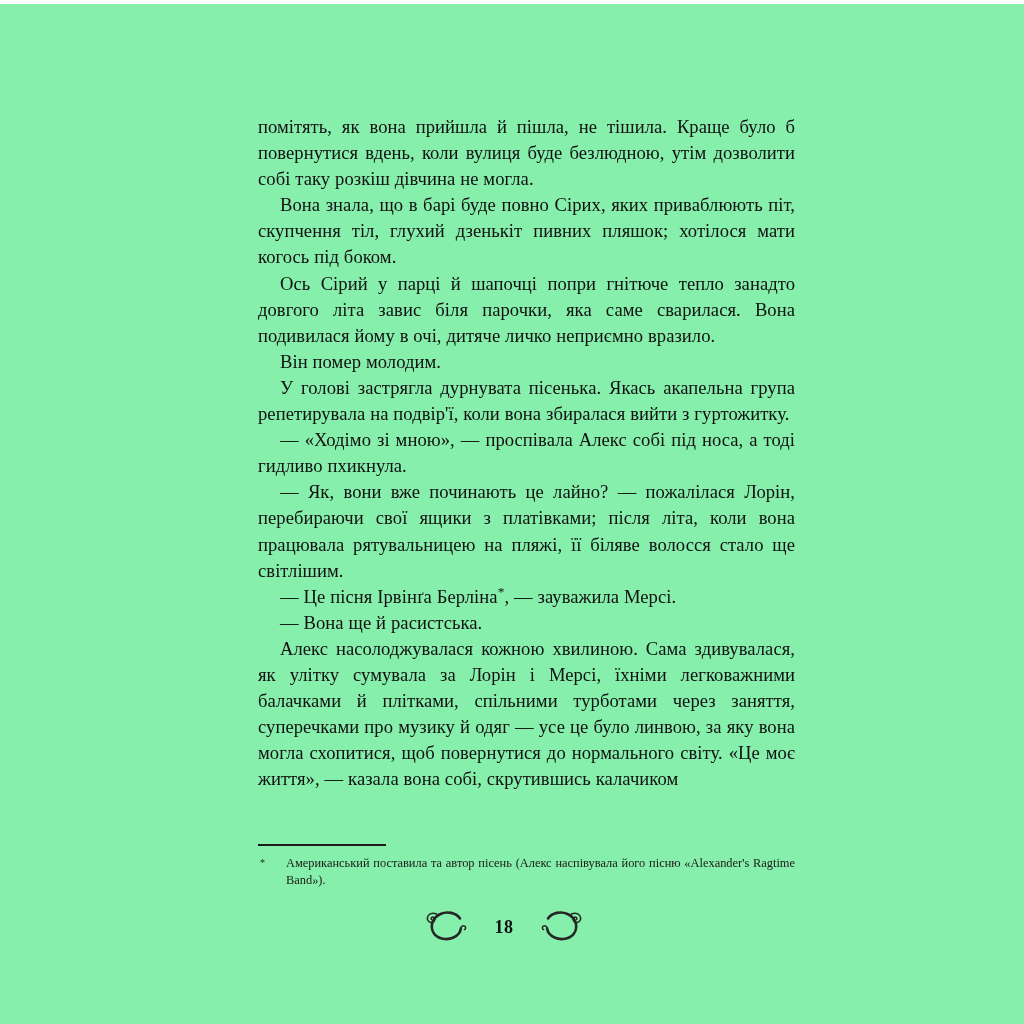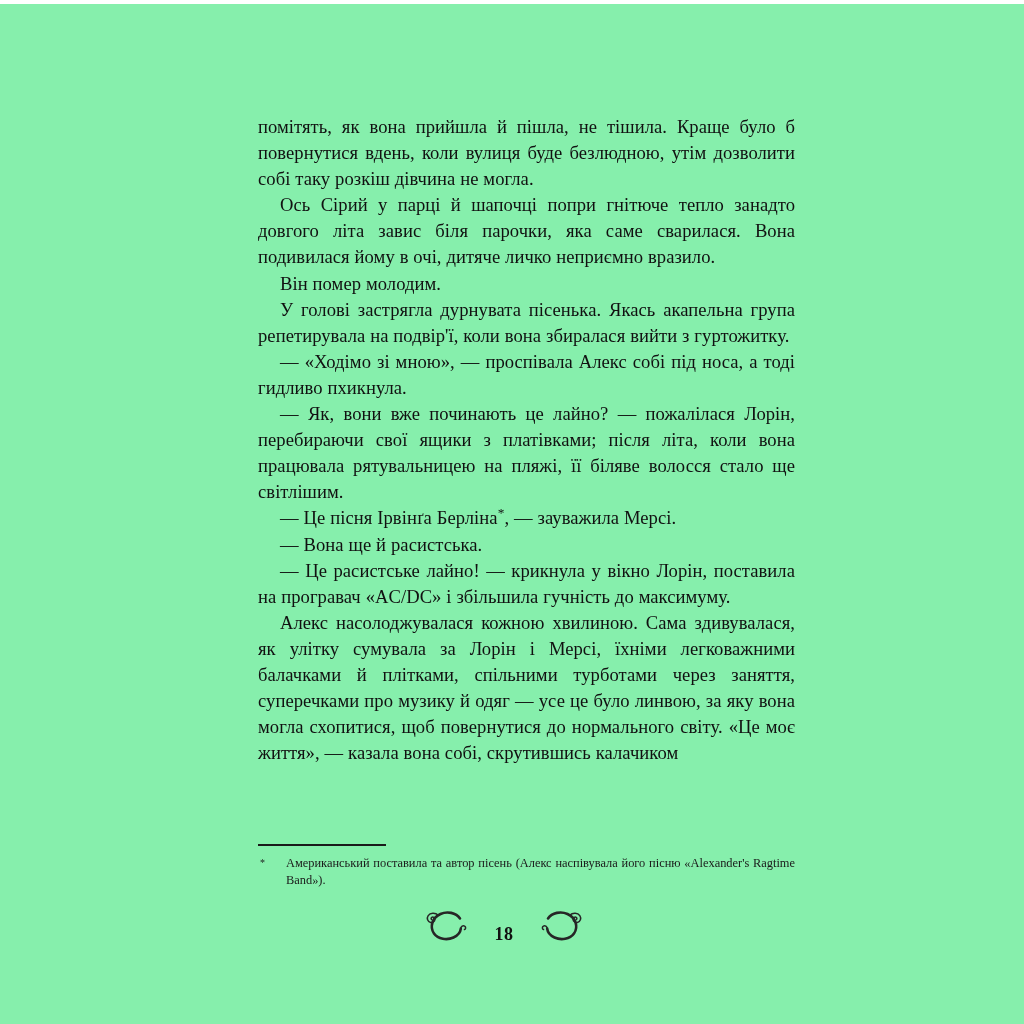--- a/index.html
+++ b/index.html
@@ -96,21 +96,21 @@
     display: block;
   }
 
   
   .folio {
     position: absolute;
     left: 0;
     top: 905px;
     width: 1008px;
     display: flex;
-    align-items: flex-end;
+    align-items: center;
     justify-content: center;
     gap: 16px;
   }
 
   .folio-num {
     font-size: 18px;
     font-weight: bold;
     color: #111111;
     letter-spacing: 0.5px;
     min-width: 24px;
@@ -130,37 +130,37 @@
 </style>
 </head>
 <body>
 
 <div class="page">
 
   <div class="text-block">
 
     <p class="para first">помітять, як вона прийшла й пішла, не тішила. Краще було б повернутися вдень, коли вулиця буде безлюдною, утім дозволити собі таку розкіш дівчина не могла.</p>
 
+    <p class="para">Вона знала, що в барі буде повно Сірих, яких приваблюють піт, скупчення тіл, глухий дзенькіт пивних пляшок; хотілося мати когось під боком.</p>
 
     <p class="para">Ось Сірий у парці й шапочці попри гнітюче тепло занадто довгого літа завис біля парочки, яка саме сварилася. Вона подивилася йому в очі, дитяче личко неприємно вразило.</p>
 
     <p class="para">Він помер молодим.</p>
 
     <p class="para">У голові застрягла дурнувата пісенька. Якась акапельна група репетирувала на подвір'ї, коли вона збиралася вийти з гуртожитку.</p>
 
     <p class="para dialogue">— «Ходімо зі мною», — проспівала Алекс собі під носа, а тоді гидливо пхикнула.</p>
 
     <p class="para dialogue">— Як, вони вже починають це лайно? — пожалілася Лорін, перебираючи свої ящики з платівками; після літа, коли вона працювала рятувальницею на пляжі, її біляве волосся стало ще світлішим.</p>
 
     <p class="para dialogue"><span>— Це пісня Ірвінґа Берліна</span><span class="fn-ref">*</span><span>, — зауважила Мерсі.</span></p>
 
 
     <p class="para dialogue">— Вона ще й расистська.</p>
 
-    <p class="para dialogue">— Це расистське лайно! — крикнула у вікно Лорін, поставила на програвач «AC/DC» і збільшила гучність до максимуму.</p>
 
     <p class="para">Алекс насолоджувалася кожною хвилиною. Сама здивувалася, як улітку сумувала за Лорін і Мерсі, їхніми легковажними балачками й плітками, спільними турботами через заняття, суперечками про музику й одяг — усе це було линвою, за яку вона могла схопитися, щоб повернутися до нормального світу. «Це моє життя», — казала вона собі, скрутившись калачиком</p>
 
   </div>
 
   <div class="footnote-zone">
     <div class="footnote-rule"></div>
     <div class="footnote">
       <span class="footnote-marker">*</span>
       <span class="footnote-text">Американський поставила та автор пісень (Алекс наспівувала його пісню «Alexander's Ragtime Band»).</span>

